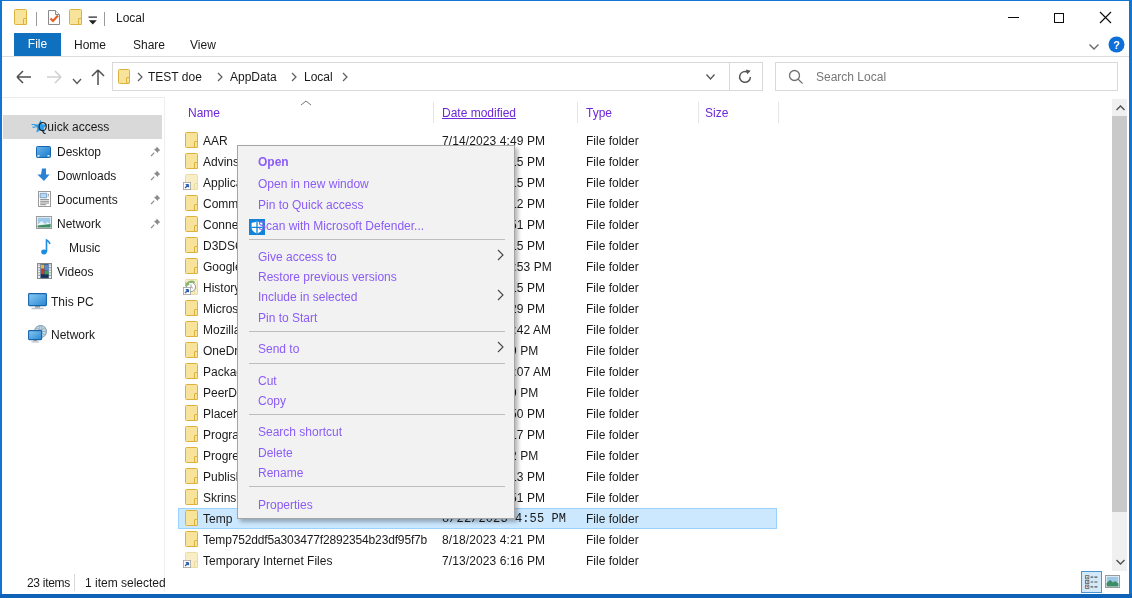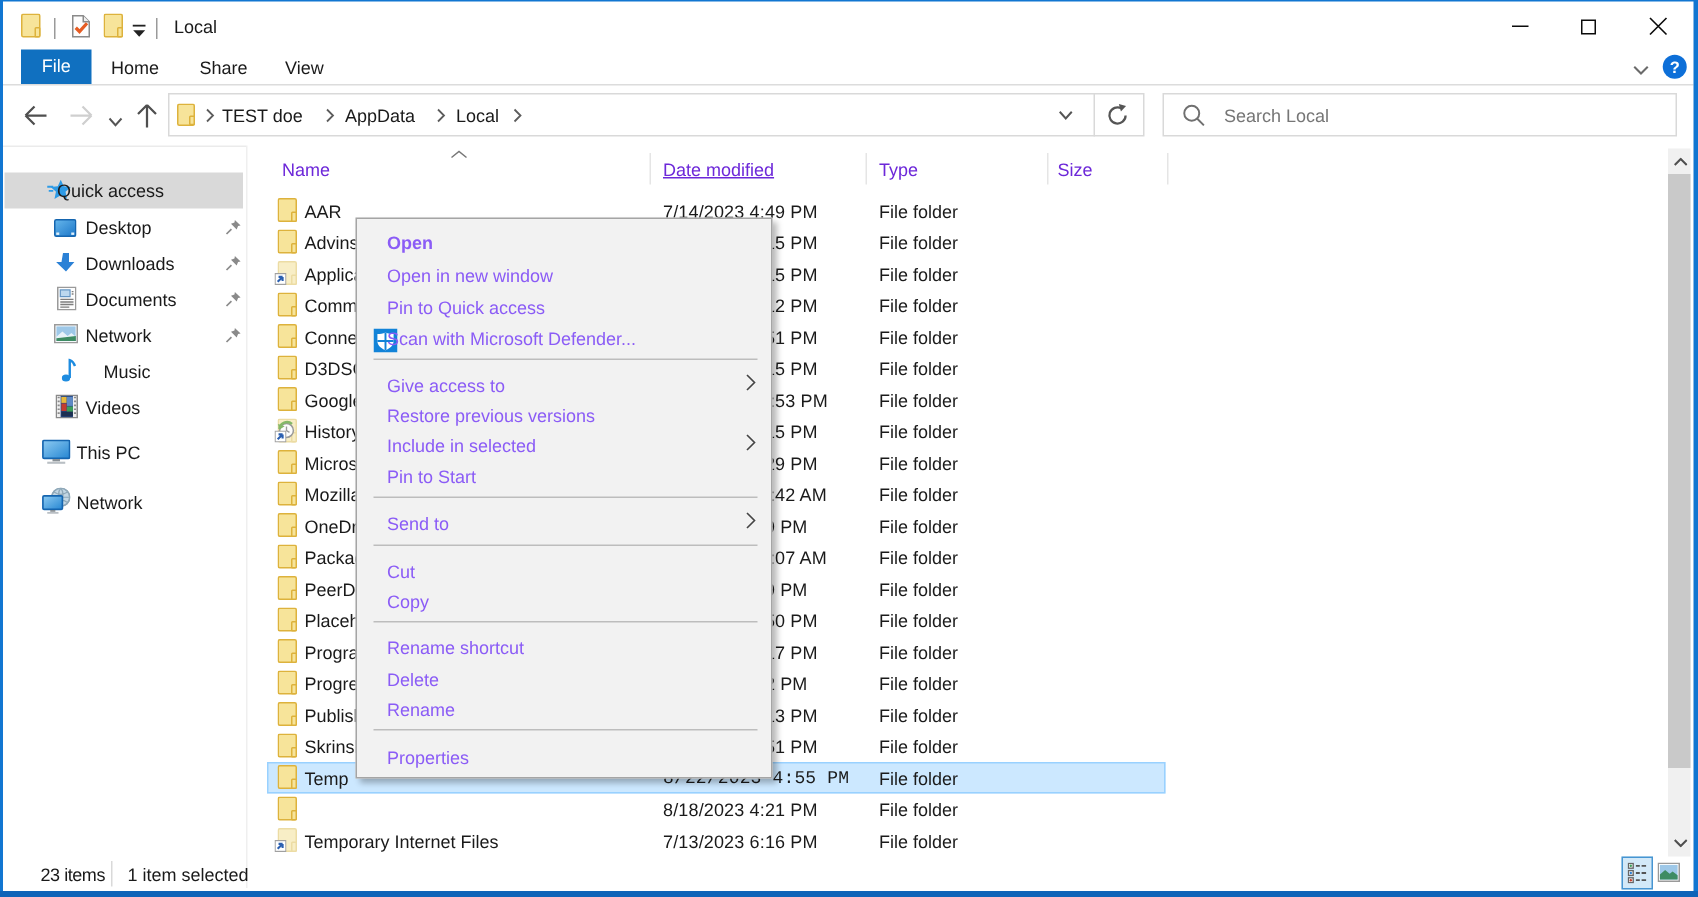--- a/index.html
+++ b/index.html
@@ -437,20 +437,21 @@
       </svg>
       <div class="txt" style="left:25px; top:4px;">Temp</div>
       <div class="txt" style="left:264px; top:4px; letter-spacing:0.1px;font-family:Liberation Mono, monospace;">8/22/2023 4:55 PM</div>
       <div class="txt" style="left:408px; top:4px;">File folder</div>
     </div>
     <div class="abs" style="left:178px; top:529px; width:599px; height:21px;">
       <svg class="abs" style="left:7px; top:2px;" width="14" height="17" viewBox="0 0 14 17">
         <rect x="0.5" y="0.5" width="12" height="15" rx="1" fill="#f7e49a" stroke="#ddb23c"></rect>
         <rect x="9.5" y="9.5" width="3" height="6" rx="0.5" fill="#f7e49a" stroke="#ddb23c"></rect>
       </svg>
+      <div class="txt" style="left:25px; top:4px;"><span style="letter-spacing:-0.15px">Temp752ddf5a303477f2892354b23df95f7b</span></div>
       <div class="txt" style="left:264px; top:4px; letter-spacing:0.1px;">8/18/2023 4:21 PM</div>
       <div class="txt" style="left:408px; top:4px;">File folder</div>
     </div>
     <div class="abs" style="left:178px; top:550px; width:599px; height:21px;">
       <svg class="abs" style="left:7px; top:2px;" width="14" height="17" viewBox="0 0 14 17">
         <rect x="0.5" y="0.5" width="12" height="15" rx="1" fill="#f8eec6" stroke="#ecdca4"></rect>
         <rect x="9.5" y="9.5" width="3" height="6" rx="0.5" fill="#f8eec6" stroke="#ecdca4"></rect>
       </svg>
       <svg class="abs" style="left:5px; top:10px;" width="8" height="8" viewBox="0 0 8 8">
         <rect x="0.4" y="0.4" width="7.2" height="7.2" fill="#fff" stroke="#a0a0a0" stroke-width="0.8"></rect>
@@ -513,21 +514,21 @@
   <div class="mi" style="top:165px;">Pin to Start</div>
   <div class="sep" style="top:185px;"></div>
   <div class="mi" style="top:196px;">Send to</div>
   <svg class="arr" style="top:195px;" width="7" height="12" viewBox="0 0 7 12">
       <path d="M1 1 L6 6 L1 11" fill="none" stroke="#454545" stroke-width="1.1"></path>
     </svg>
   <div class="sep" style="top:217px;"></div>
   <div class="mi" style="top:228px;">Cut</div>
   <div class="mi" style="top:248px;">Copy</div>
   <div class="sep" style="top:268px;"></div>
-  <div class="mi" style="top:279px;">Rename shortcut</div>
+  <div class="mi" style="top:279px;">Search shortcut</div>
   <div class="mi" style="top:300px;">Delete</div>
   <div class="mi" style="top:320px;">Rename</div>
   <div class="sep" style="top:340px;"></div>
   <div class="mi" style="top:352px;">Properties</div>
 </div>
 
 <div class="abs" id="b-top"></div>
 <div class="abs" id="b-left"></div>
 <div class="abs" id="b-right"></div>
 <div class="abs" id="b-bottom"></div>

